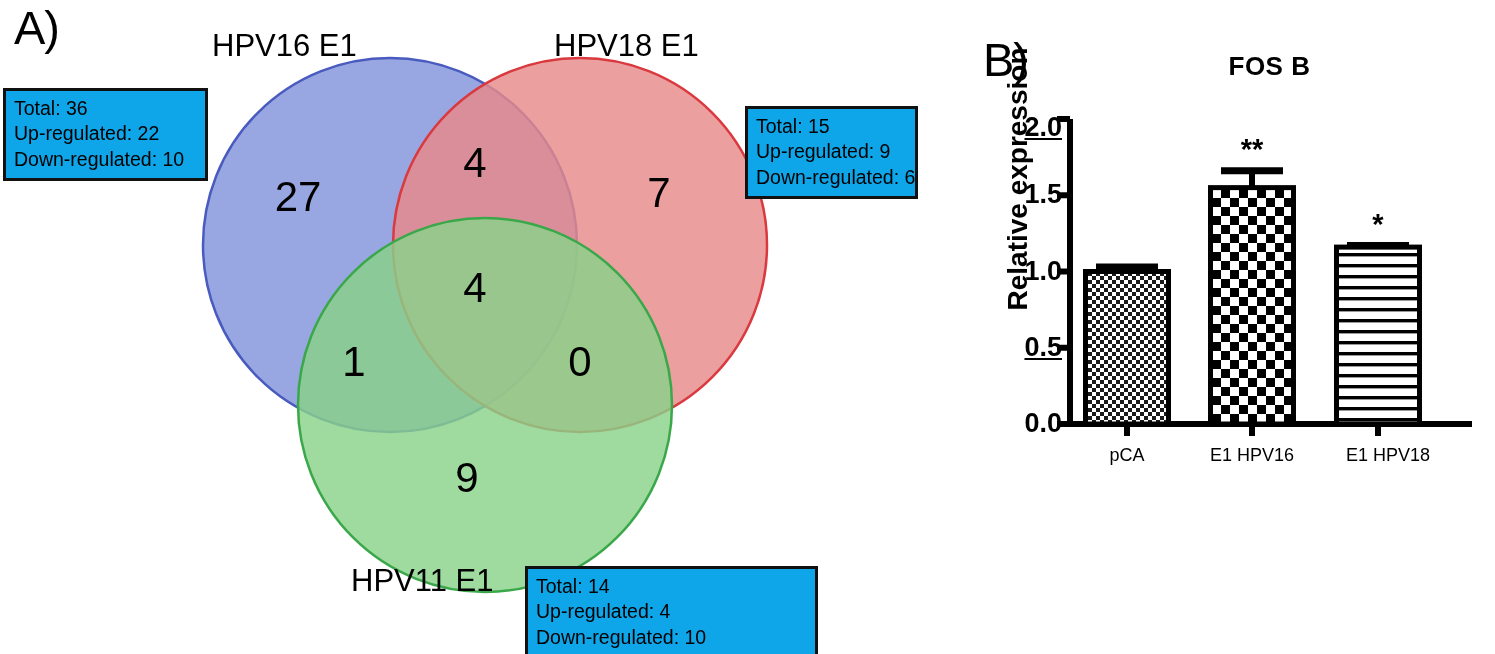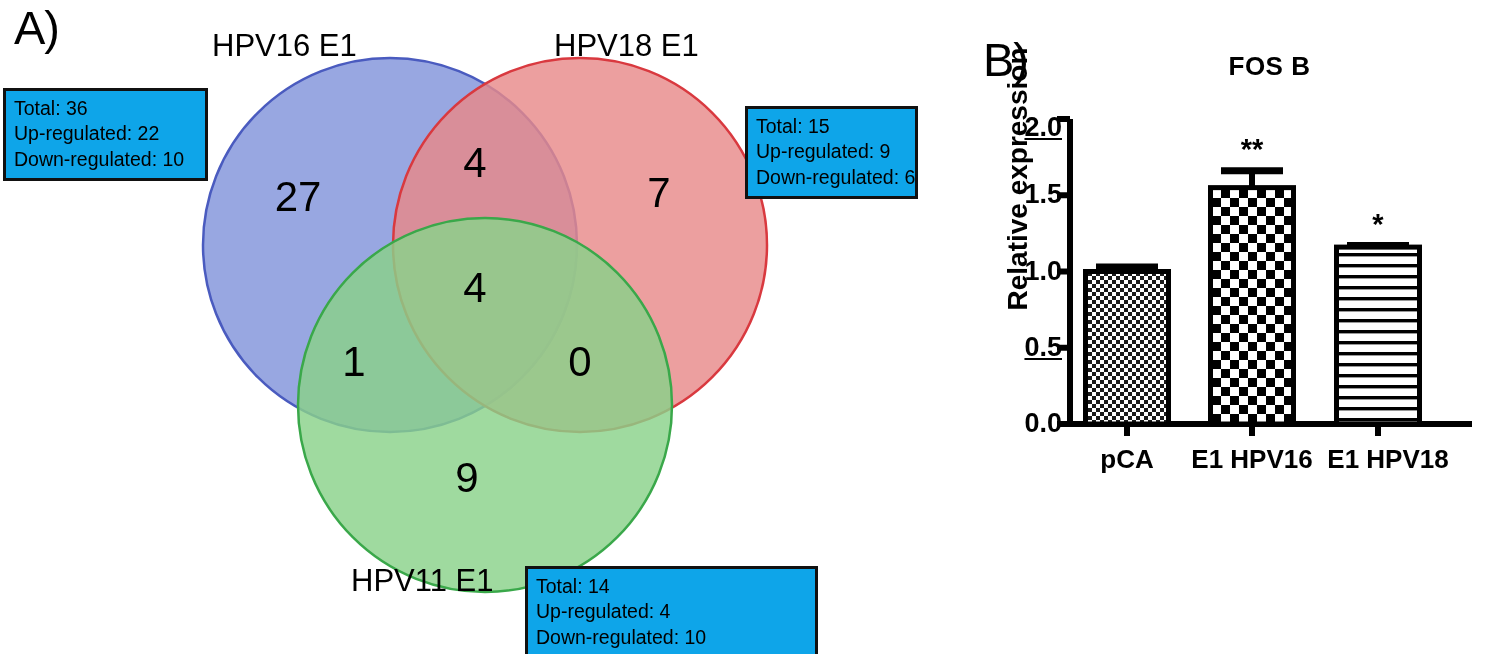--- a/index.html
+++ b/index.html
@@ -37,21 +37,21 @@
   #chart-title{position:absolute;left:0;top:51px;width:535px;text-align:center;
                font-size:26px;font-weight:bold;letter-spacing:.5px;
                transform:translateX(42px);}
   #ylabel{position:absolute;left:-92px;top:163px;width:300px;text-align:center;
           font-size:28px;font-weight:bold;transform:rotate(-90deg);
           transform-origin:center;white-space:nowrap;}
   .ytick-lab{position:absolute;right:0;font-size:27px;font-weight:bold;
              line-height:1;text-align:right;white-space:nowrap;}
   #ytick-col{position:absolute;left:14px;top:0;width:88px;height:654px;}
   #plot-svg{position:absolute;left:0;top:0;}
-  .xtick-lab{position:absolute;font-size:26px;font-weight:bold;line-height:1;
+  .xtick-lab{position:absolute;font-size:18px;font-weight:normal;line-height:1;
              white-space:nowrap;text-align:center;}
   .sig{position:absolute;font-size:29px;font-weight:bold;line-height:1;
        white-space:nowrap;text-align:center;}
 </style>
 </head>
 <body>
 
 <div class="fig">
 
   <div id="venn-wrap">

